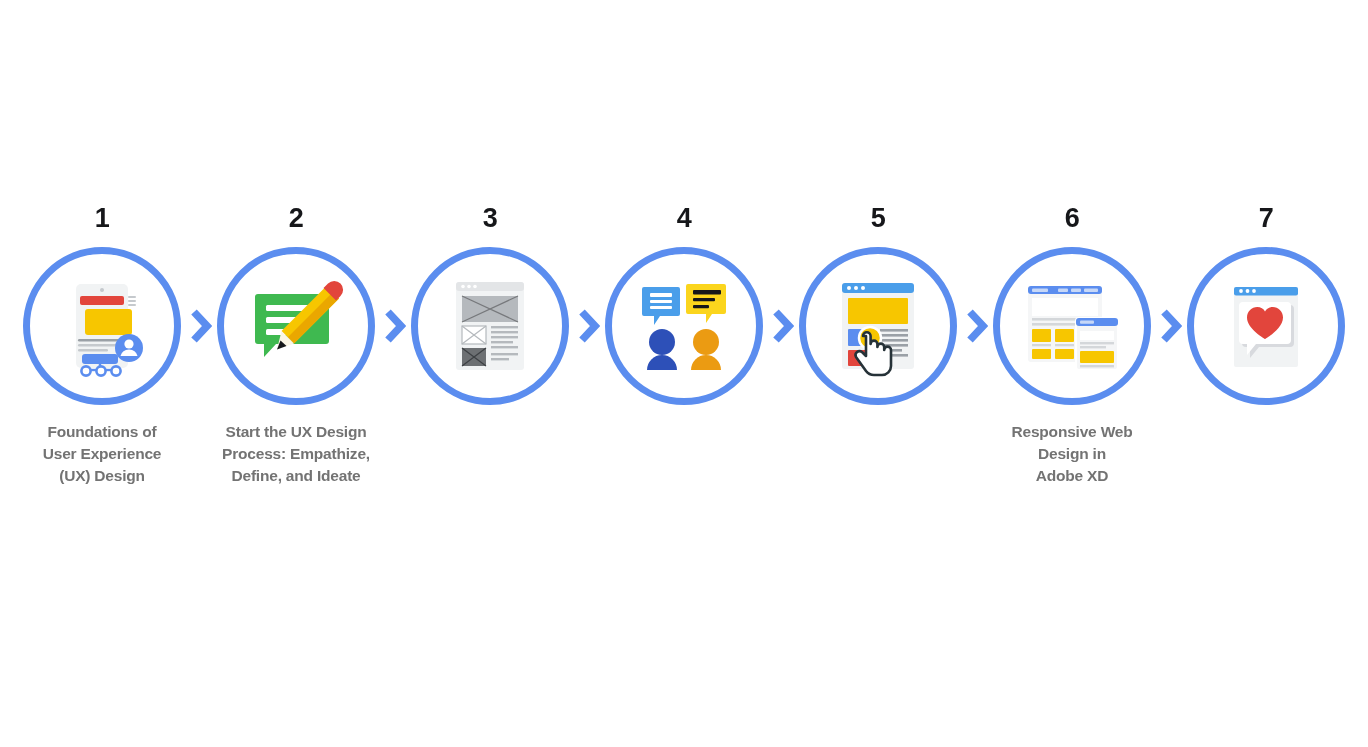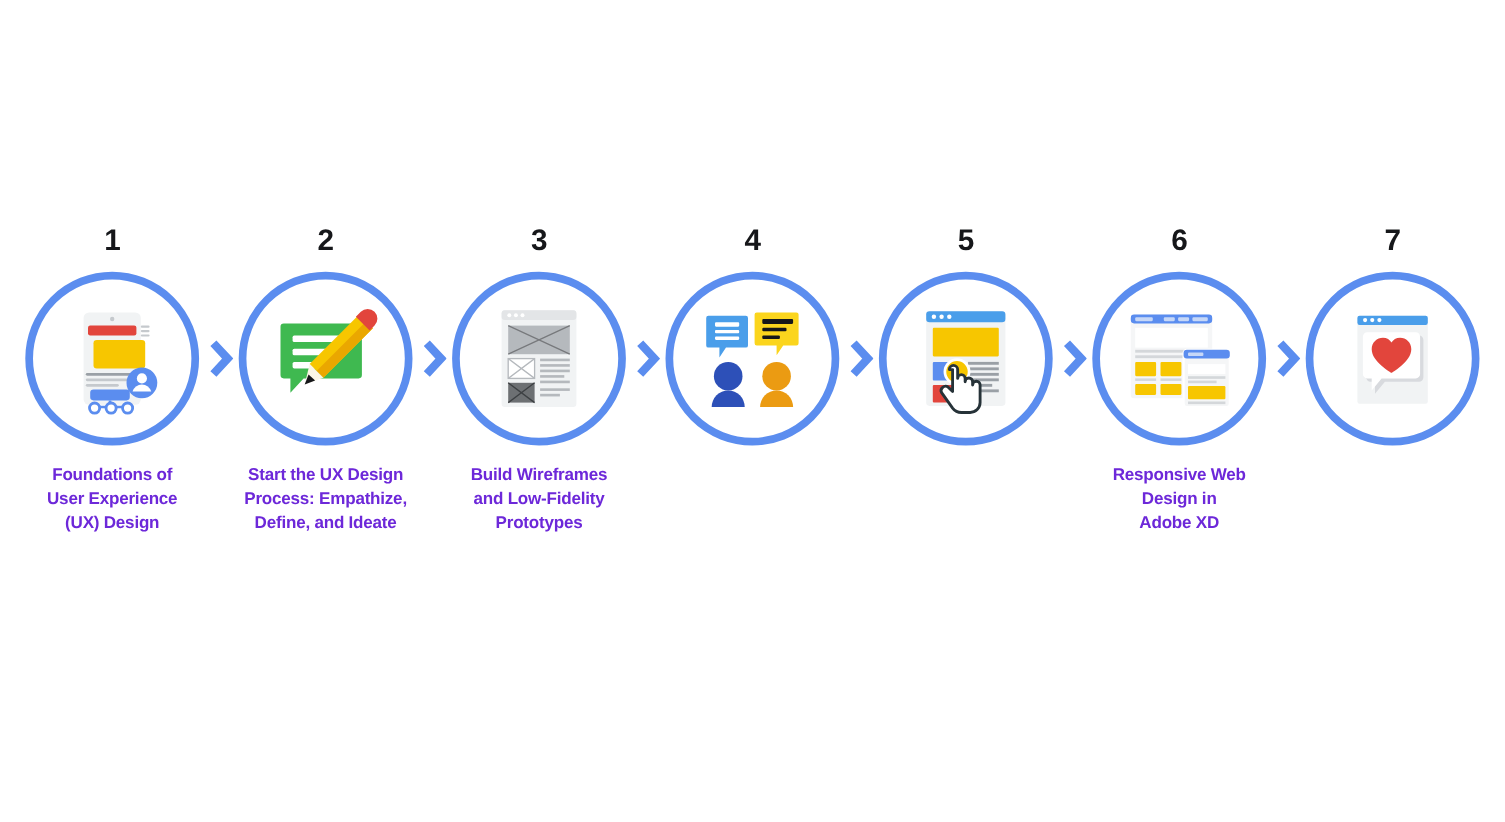--- a/index.html
+++ b/index.html
@@ -71,21 +71,21 @@
   }
   .icon-wrap svg { display: block; width: 100%; height: 100%; }
 
   .step-label {
     margin-top: 16px;
     width: 192px;
     text-align: center;
     font-size: 15.5px;
     font-weight: bold;
     line-height: 1.42;
-    color: #6d28d9;
+    color: #737373;
     letter-spacing: -0.2px;
     white-space: pre-line;
   }
 
   
   .chevron {
     position: absolute;
     top: 42px;      
     right: -15px;
     width: 26px;
@@ -190,23 +190,20 @@
             <rect x="53" y="62" width="27" height="2.4" fill="#b5b9bd"></rect>
             <rect x="53" y="67" width="22" height="2.4" fill="#b5b9bd"></rect>
             <rect x="53" y="72" width="27" height="2.4" fill="#b5b9bd"></rect>
             <rect x="24" y="74" width="24" height="18" fill="#6d7073"></rect>
             <path d="M24 74 L48 92 M48 74 L24 92" stroke="#3d4043" stroke-width="1.2"></path>
             <rect x="53" y="79" width="27" height="2.4" fill="#b5b9bd"></rect>
             <rect x="53" y="84" width="18" height="2.4" fill="#b5b9bd"></rect>
           </svg>
         </div>
       </div>
-      <div class="step-label">Build Wireframes
-and Low-Fidelity
-Prototypes</div>
       <div class="chevron">
         <svg width="22" height="34" viewBox="0 0 22 34">
           <path d="M4 3 L17 17 L4 31" fill="none" stroke="#5b8def" stroke-width="7.5"></path>
         </svg>
       </div>
     </div>
 
     <div class="step">
       <div class="step-number">4</div>
       <div class="circle">

